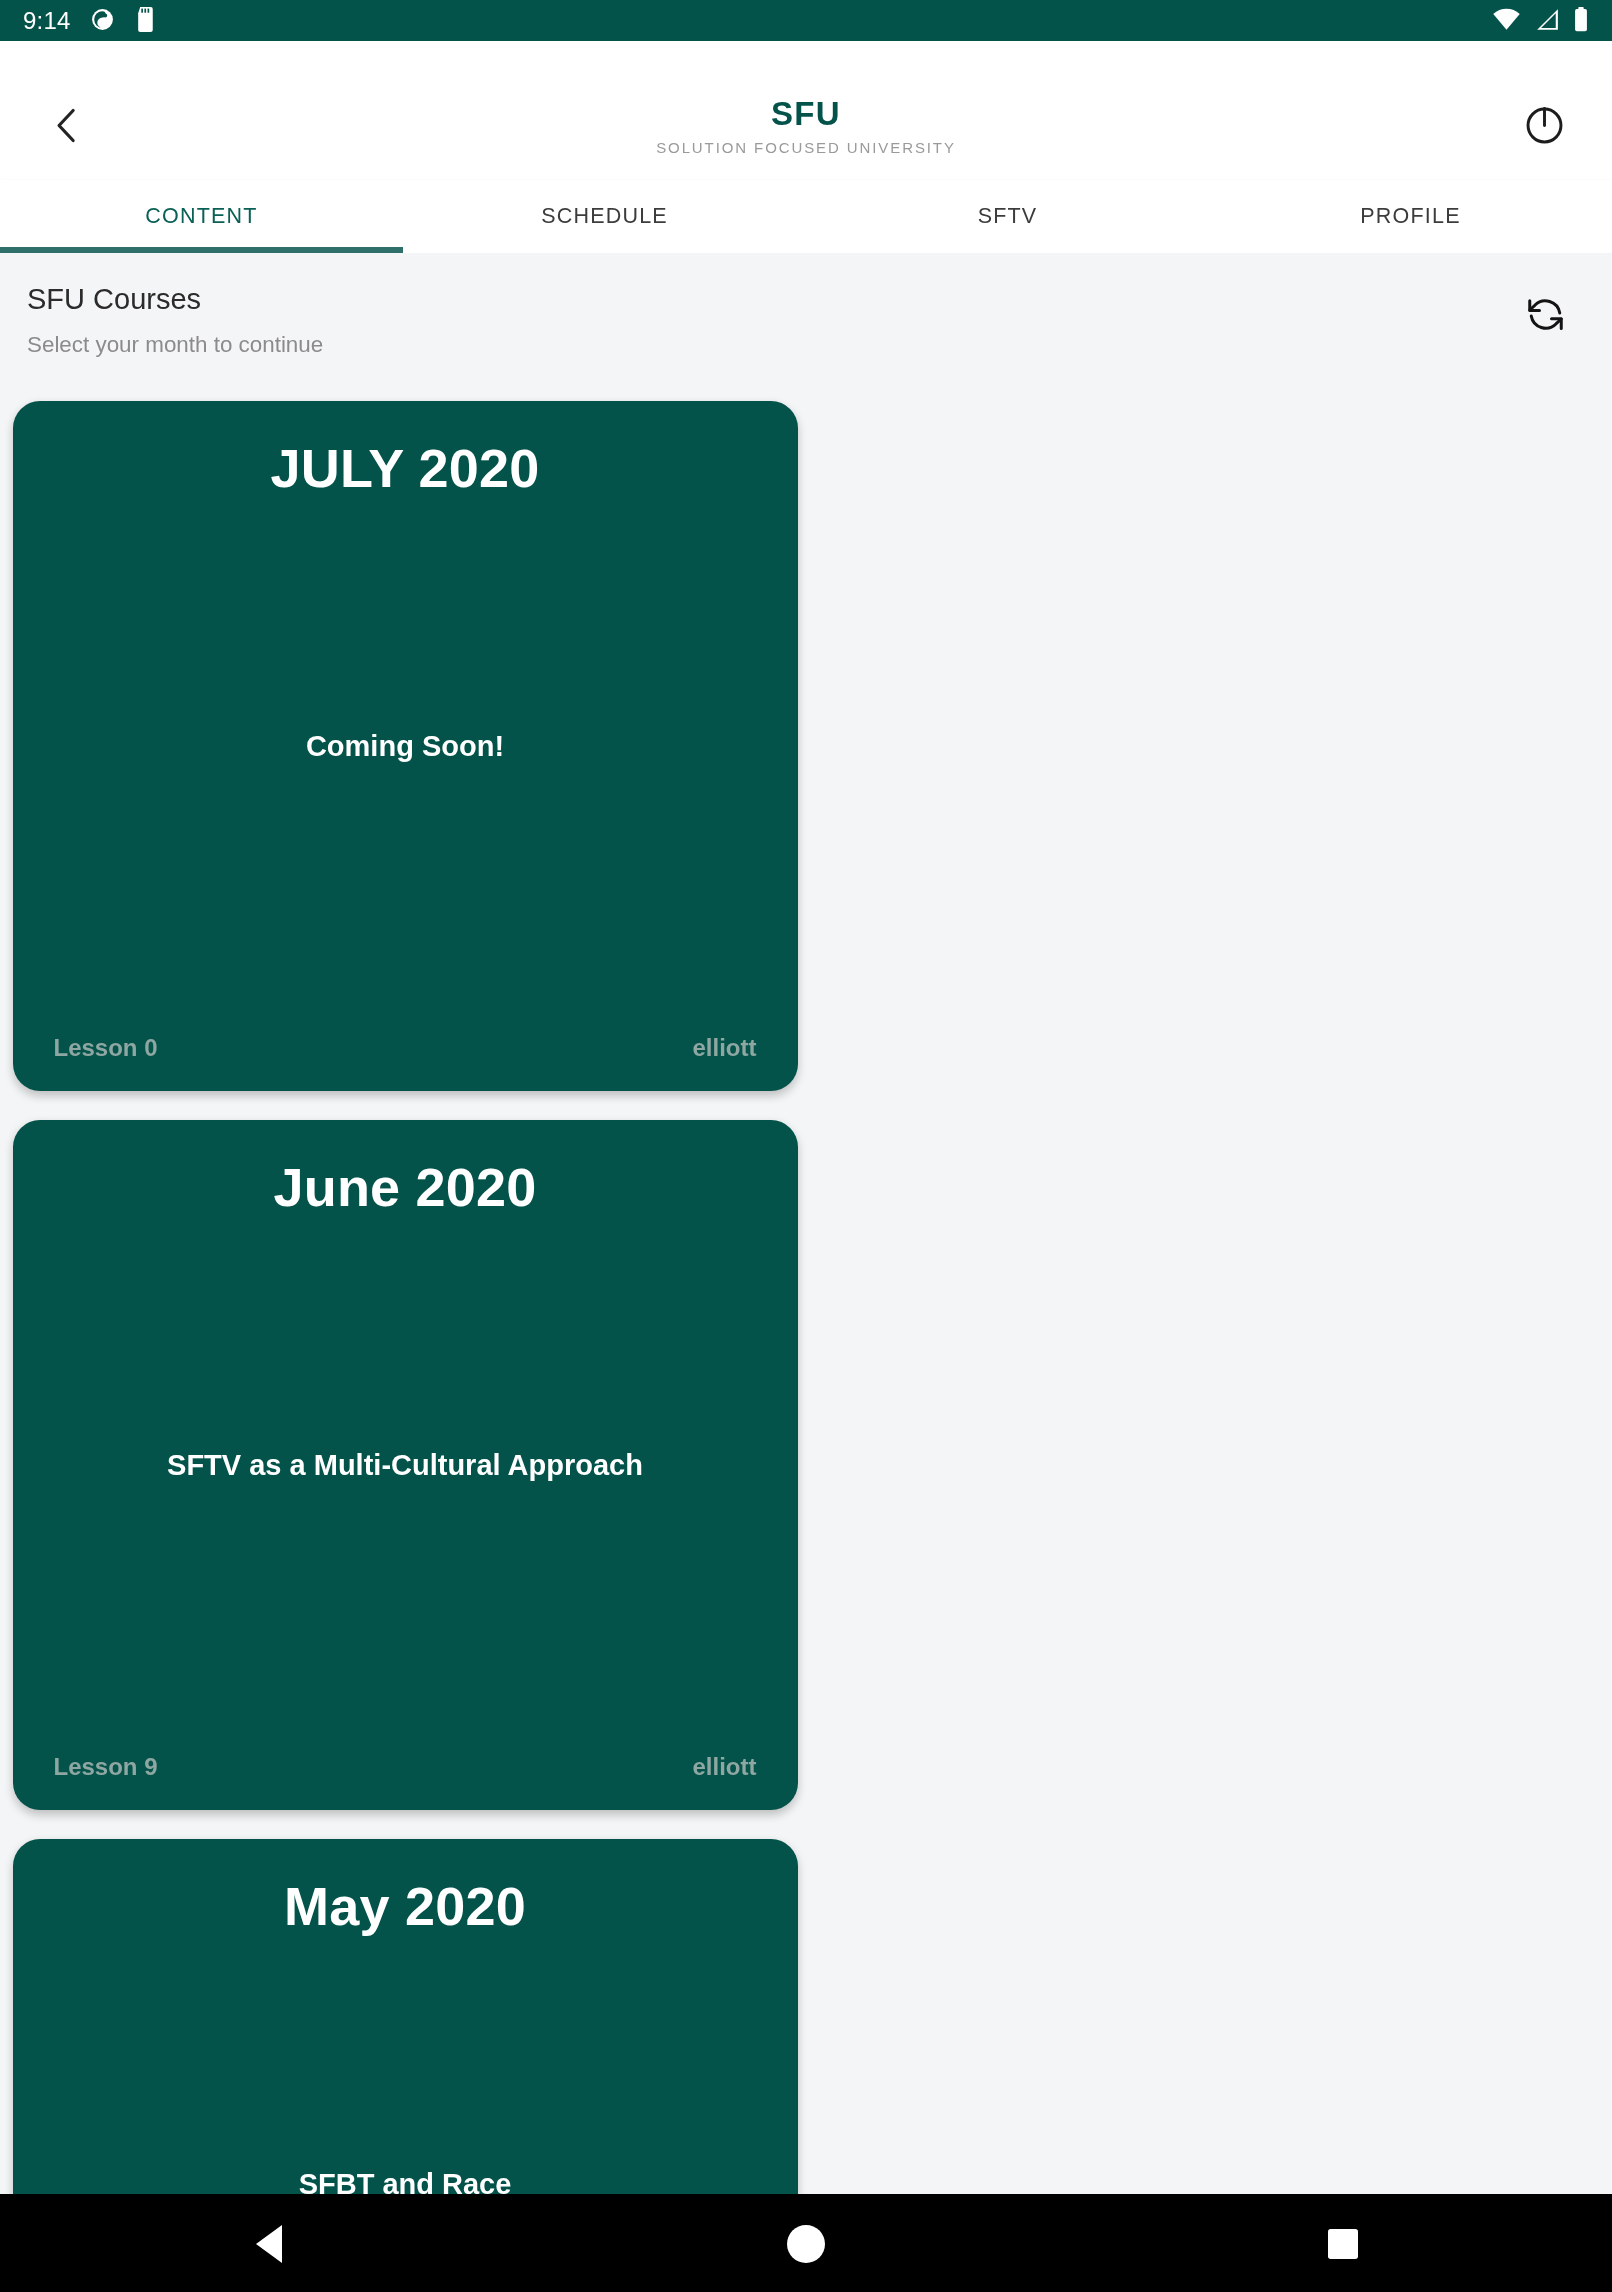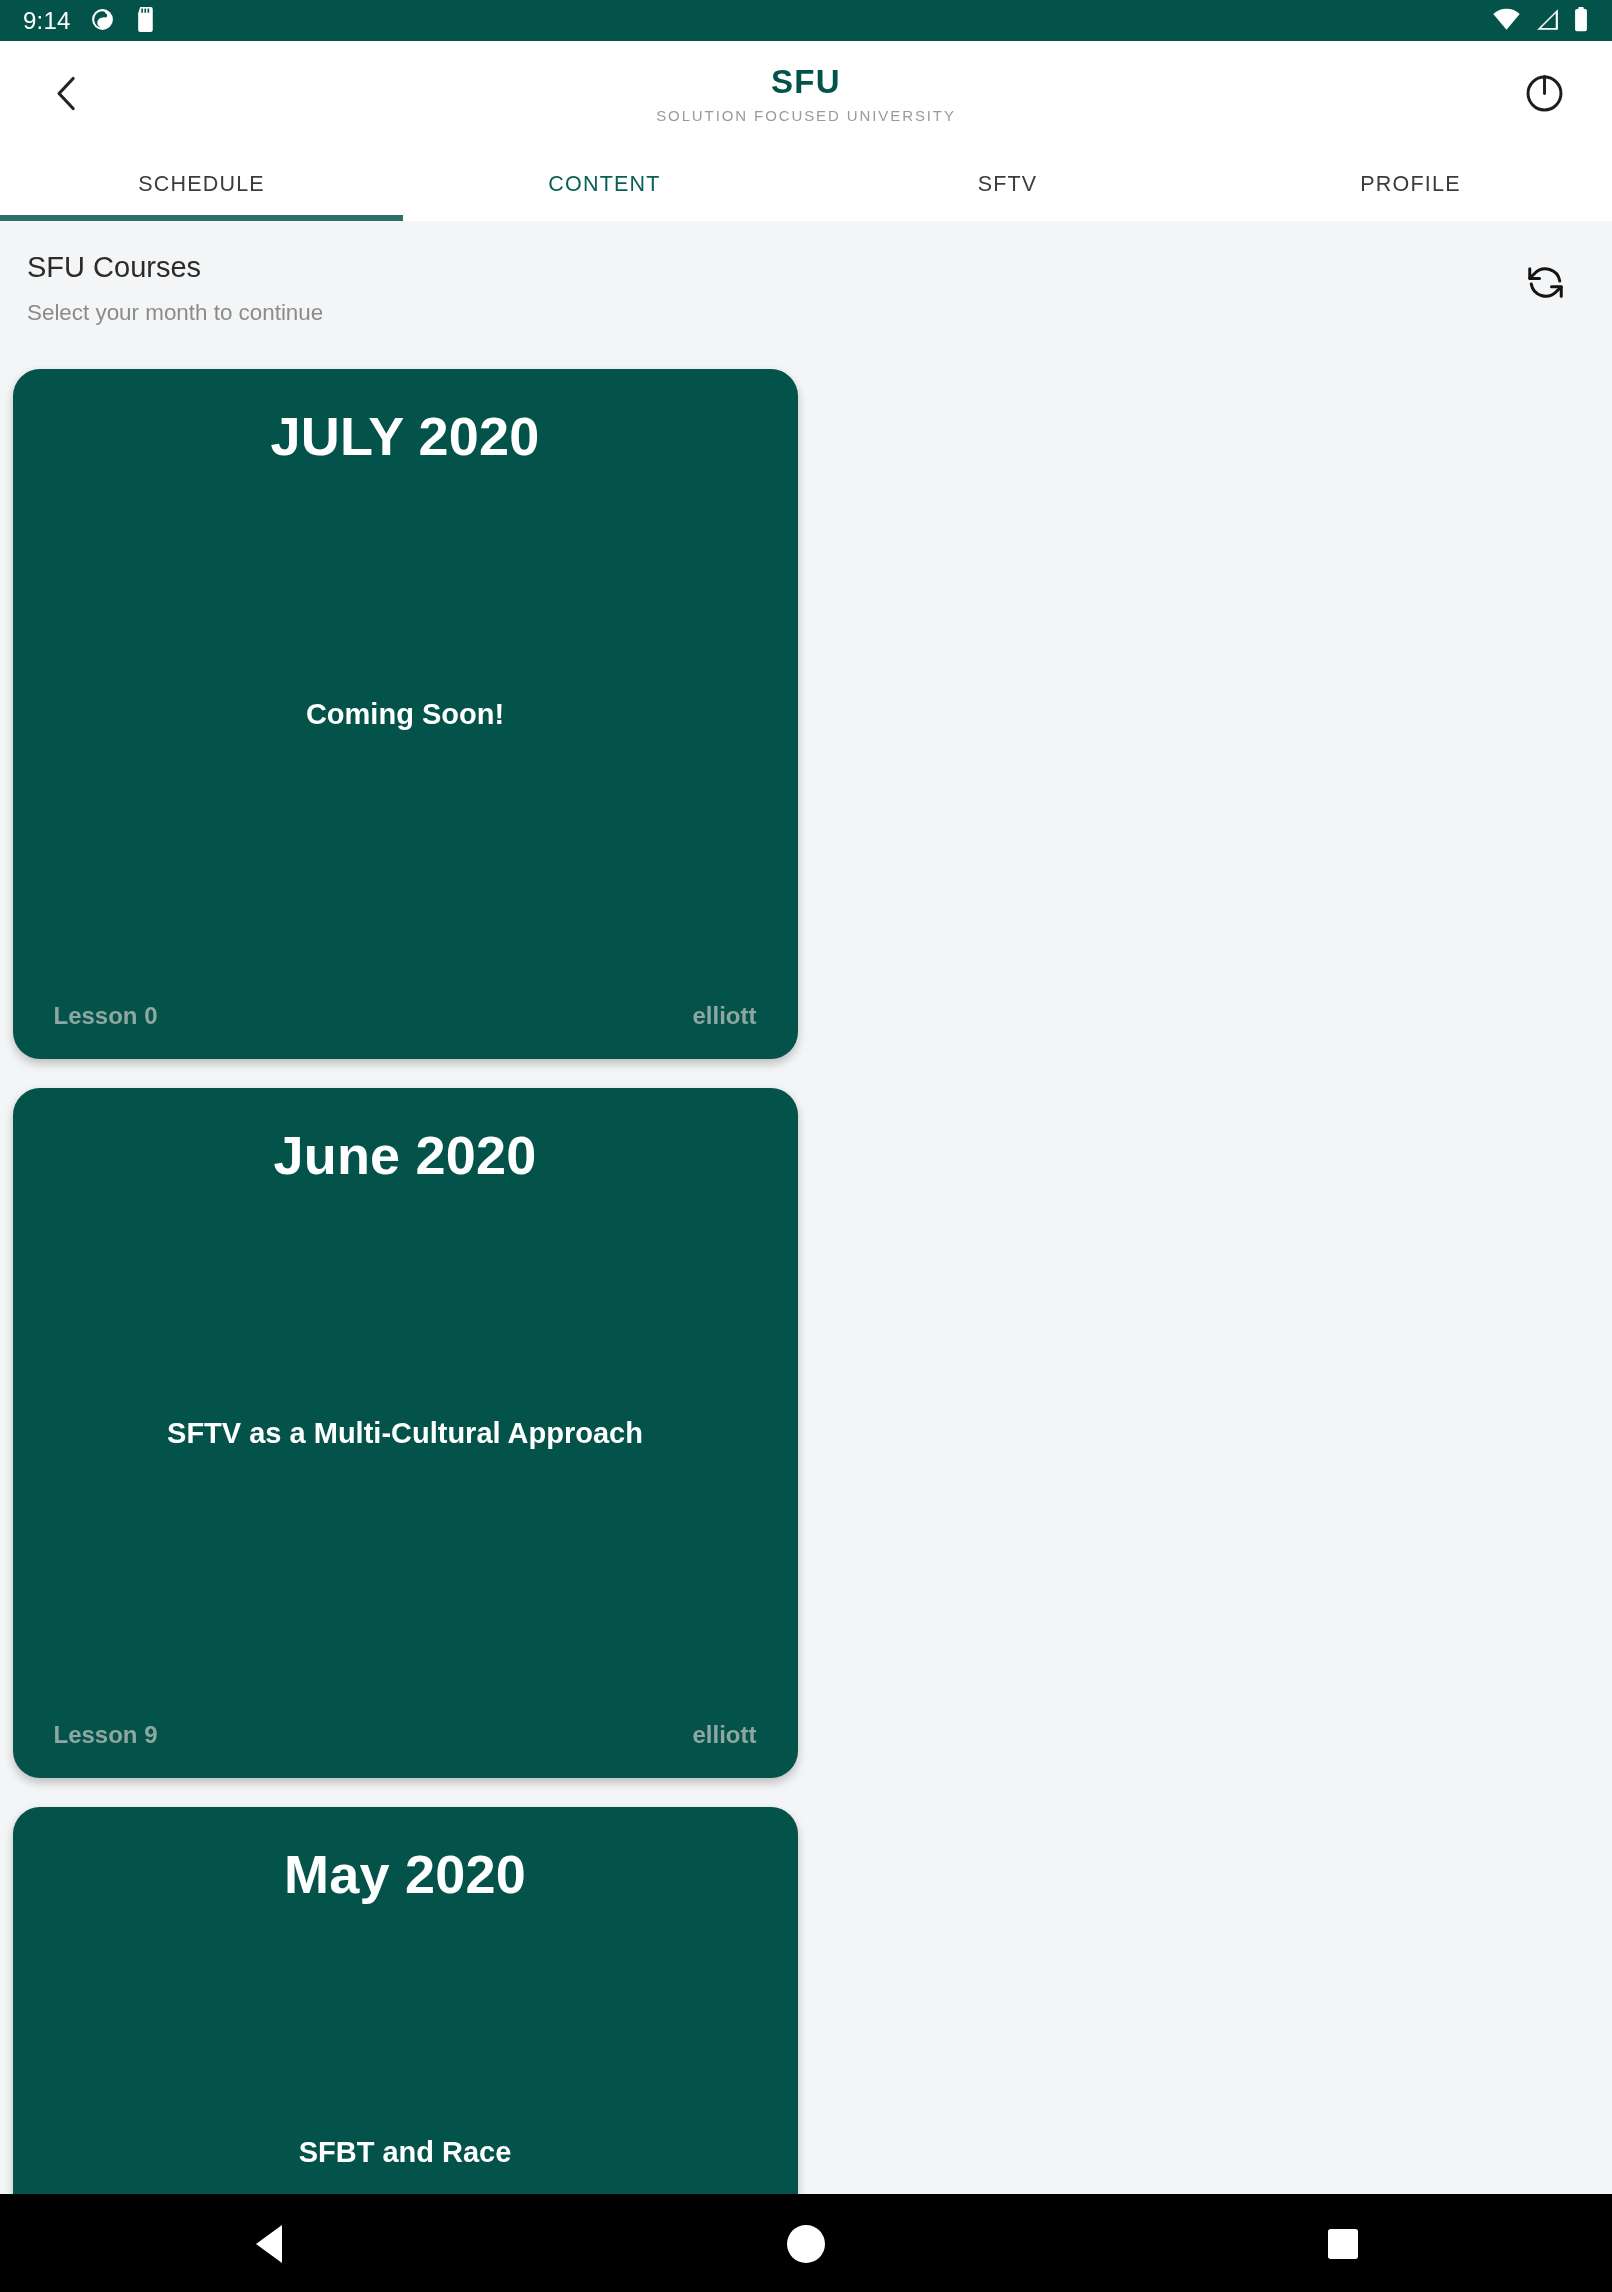--- a/index.html
+++ b/index.html
@@ -17,21 +17,21 @@
     display:flex; align-items:center; padding:0 23px; flex:0 0 auto;
   }
   .status-left { display:flex; align-items:center; gap:19.7px; }
   .status-clock { font-size:24px; letter-spacing:0.2px; line-height:1; }
   .status-right { margin-left:auto; display:flex; align-items:center; gap:12.5px; }
   .sb-ico { display:block; }
 
   
   .appbar {
     flex:0 0 auto; height:107px; background:#ffffff;
-    display:flex; align-items:center; position:relative; padding:0 30px;
+    display:flex; align-items:center; position:relative; padding:0 30px;margin-top:32px;
   }
   .icon-btn { width:75px; height:75px; display:flex; align-items:center; justify-content:center; }
   .brand {
     position:absolute; left:0; right:0; top:0; bottom:0;
     display:flex; flex-direction:column; align-items:center; justify-content:center;
     pointer-events:none;
   }
   .brand-title {
     color:#04534A; font-size:33px; font-weight:bold;
     letter-spacing:1.4px; line-height:1.1;
@@ -170,25 +170,25 @@
       <span>
         <svg width="47" height="47" viewBox="0 0 24 24" fill="none" stroke="#1d1d1d" stroke-width="1.5" stroke-linecap="round">
           <circle cx="12" cy="12" r="8.4"></circle>
           <line x1="12" y1="3.3" x2="12" y2="12"></line>
         </svg>
       </span>
     </div>
   </div>
 
   <div class="tabs">
+    <div class="tab active">
+      <span>CONTENT</span>
+    </div>
     <div class="tab">
       <span>SCHEDULE</span>
-    </div>
-    <div class="tab active">
-      <span>CONTENT</span>
     </div>
     <div class="tab">
       <span>SFTV</span>
     </div>
     <div class="tab">
       <span>PROFILE</span>
     </div>
     <div class="tab-underline"></div>
   </div>
 

